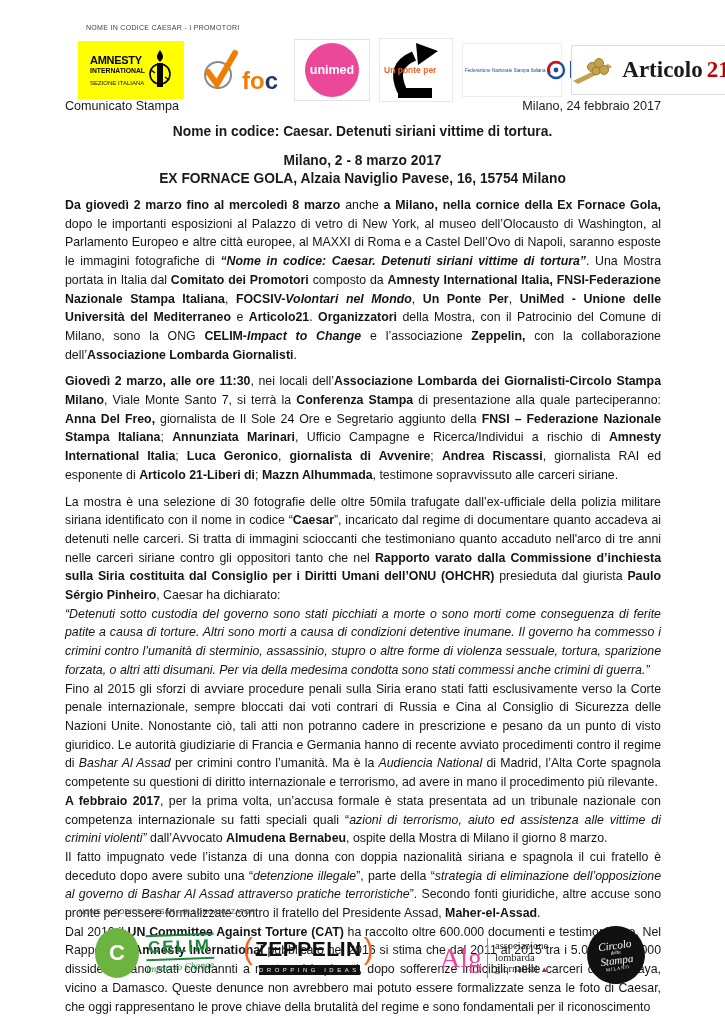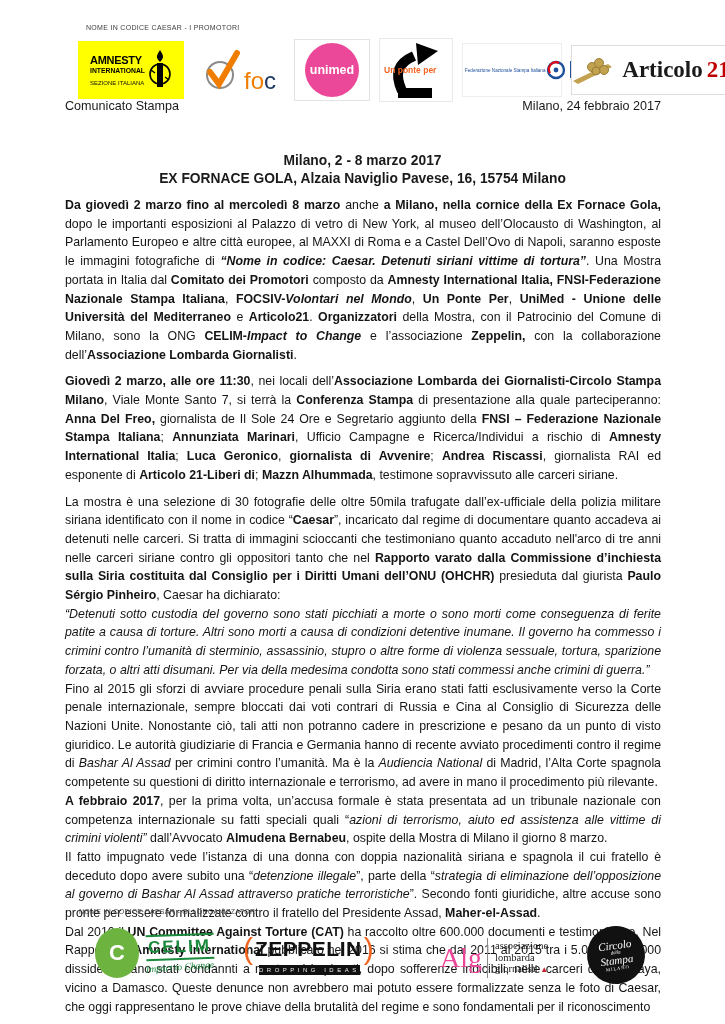--- a/index.html
+++ b/index.html
@@ -14,21 +14,21 @@
 
   
   .amnesty{width:106px;height:58px;background:#ffff00;padding:4px 5px;box-sizing:border-box;
            display:flex;align-items:center;gap:3px;}
   .am-l1{font-size:11px;font-weight:800;line-height:13px;letter-spacing:-.3px;color:#000;}
   .am-l2{font-size:6.8px;font-weight:800;line-height:8px;color:#000;}
   .am-l3{font-size:6px;font-weight:400;line-height:7px;margin-top:5px;color:#111;}
 
   
   .foc{width:92px;height:58px;gap:2px;}
-  .foc-text{font-size:24px;font-weight:400;line-height:24px;margin-top:21px;}
+  .foc-text{font-size:24px;font-weight:700;line-height:24px;margin-top:21px;}
   .foc-fo{color:#f07d00;} .foc-c{color:#1f3864;}
 
   
   .unimed{width:74px;height:60px;border:1px solid #e3e3e3;}
   .unimed-circle{width:54px;height:54px;border-radius:50%;background:#ec4899;display:flex;
                  align-items:center;justify-content:center;}
   .unimed-circle span{color:#fff;font-size:12.5px;font-weight:700;}
 
   
   .ponte{width:72px;height:62px;border:1px solid #e9e9e9;position:relative;}
@@ -170,20 +170,21 @@
       <span class="art-t2">21</span>
     </div>
 
   </div>
 
   <div class="meta-row">
     <span>Comunicato Stampa</span>
     <span>Milano,  24 febbraio 2017</span>
   </div>
 
+  <div class="doc-title">Nome in codice: Caesar. Detenuti siriani vittime di tortura.</div>
 
   <div class="doc-sub">
     <div>Milano, 2 - 8 marzo 2017</div>
     <div>EX FORNACE GOLA, Alzaia Naviglio Pavese, 16, 15754 Milano</div>
   </div>
 
   <div class="doc-body" id="doc-body">
       <p class="gap"><span style="font-weight: 700;">Da giovedì 2 marzo fino al mercoledì 8 marzo </span><span>anche </span><span style="font-weight: 700;">a Milano, nella cornice della Ex Fornace Gola,</span><span>  dopo le importanti esposizioni al Palazzo di vetro di New York, al museo dell’Olocausto di Washington, al Parlamento Europeo e altre città europee, al MAXXI di Roma e a Castel Dell’Ovo di Napoli, saranno esposte le immagini fotografiche di </span><span style="font-weight: 700; font-style: italic;">“Nome in codice: Caesar. Detenuti siriani vittime di tortura”</span><span>. Una Mostra portata in Italia dal </span><span style="font-weight: 700;">Comitato dei Promotori </span><span>composto da </span><span style="font-weight: 700;">Amnesty International Italia, FNSI-Federazione Nazionale Stampa Italiana</span><span>, </span><span style="font-weight: 700;">FOCSIV-</span><span style="font-weight: 700; font-style: italic;">Volontari nel Mondo</span><span>, </span><span style="font-weight: 700;">Un Ponte Per</span><span>, </span><span style="font-weight: 700;">UniMed - Unione delle Università del Mediterraneo</span><span> e </span><span style="font-weight: 700;">Articolo21</span><span>. </span><span style="font-weight: 700;">Organizzatori</span><span> della Mostra, con il Patrocinio del Comune di Milano, sono la ONG </span><span style="font-weight: 700;">CELIM-</span><span style="font-weight: 700; font-style: italic;">Impact to Change</span><span> e l’associazione </span><span style="font-weight: 700;">Zeppelin,</span><span> con la collaborazione dell’</span><span style="font-weight: 700;">Associazione Lombarda Giornalisti</span><span>.</span></p>
       <p class="gap"><span style="font-weight: 700;">Giovedì 2 marzo, alle ore 11:30</span><span>, nei locali dell’</span><span style="font-weight: 700;">Associazione Lombarda dei Giornalisti-Circolo Stampa Milano</span><span>, Viale Monte Santo 7, si terrà la </span><span style="font-weight: 700;">Conferenza Stampa </span><span>di presentazione alla quale parteciperanno: </span><span style="font-weight: 700;">Anna Del Freo,</span><span> giornalista de Il Sole 24 Ore e Segretario aggiunto della </span><span style="font-weight: 700;">FNSI – Federazione Nazionale Stampa Italiana</span><span>; </span><span style="font-weight: 700;">Annunziata Marinari</span><span>, Ufficio Campagne e Ricerca/Individui a rischio di </span><span style="font-weight: 700;">Amnesty International Italia</span><span>; </span><span style="font-weight: 700;">Luca Geronico</span><span>, </span><span style="font-weight: 700;">giornalista di Avvenire</span><span>; </span><span style="font-weight: 700;">Andrea Riscassi</span><span>, giornalista RAI ed esponente di </span><span style="font-weight: 700;">Articolo 21-Liberi di</span><span>; </span><span style="font-weight: 700;">Mazzn Alhummada</span><span>, testimone sopravvissuto alle carceri siriane.</span></p>
       <p class=""><span>La mostra è una selezione di 30 fotografie delle oltre 50mila trafugate dall’ex-ufficiale della polizia militare siriana identificato con il nome in codice “</span><span style="font-weight: 700;">Caesar</span><span>”, incaricato dal regime di documentare quanto accadeva ai detenuti nelle carceri. Si tratta di immagini scioccanti che testimoniano quanto accaduto nell'arco di tre anni nelle carceri siriane contro gli oppositori tanto che nel </span><span style="font-weight: 700;">Rapporto varato dalla Commissione d’inchiesta sulla Siria costituita dal Consiglio per i Diritti Umani dell’ONU (OHCHR)</span><span> presieduta dal giurista </span><span style="font-weight: 700;">Paulo Sérgio Pinheiro</span><span>, Caesar ha dichiarato:</span></p>

